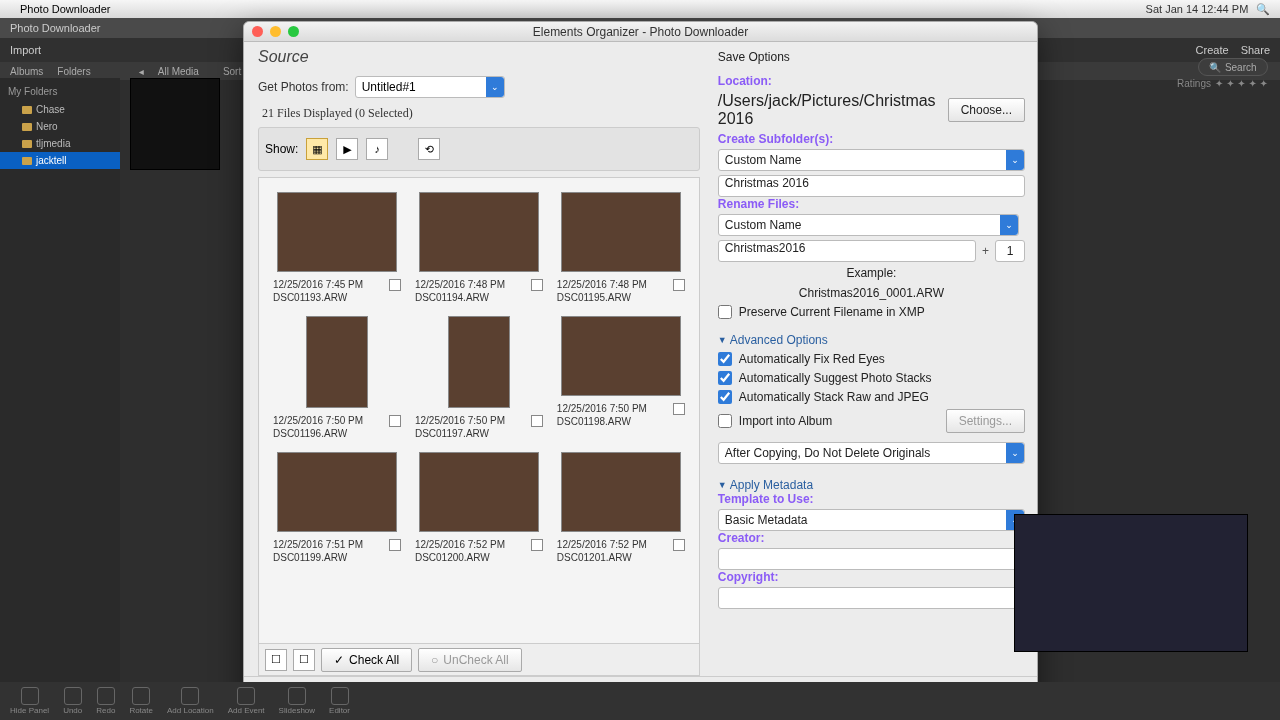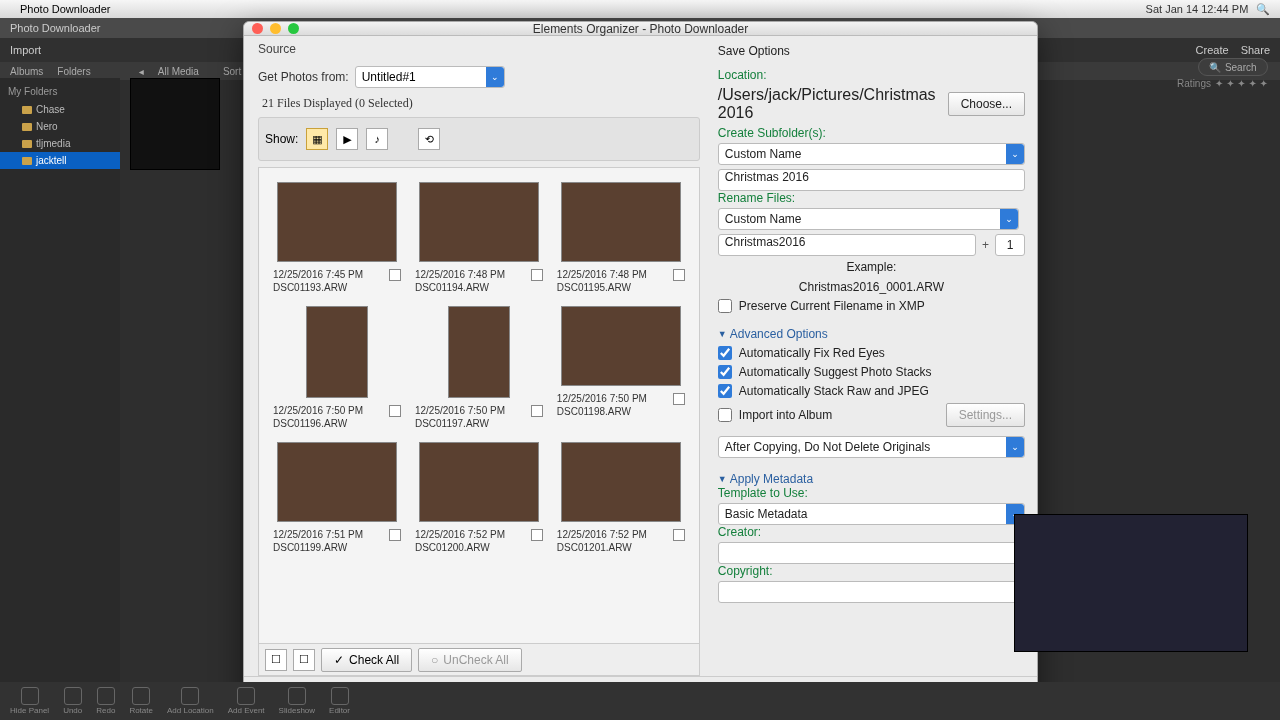--- a/index.html
+++ b/index.html
@@ -20,30 +20,30 @@
 .sidebar { position:absolute; top:60px; left:0; width:120px; bottom:30px; background:#2a2a2a; color:#bbb; font-size:10px; padding:4px 0; }
 .sidebar .hdr { padding:4px 8px; color:#999; }
 .sidebar .item { padding:3px 8px 3px 22px; display:flex; align-items:center; gap:4px; }
 .sidebar .item.sel { background:#0a60c2; color:#fff; }
 .folder-ico { width:10px; height:8px; background:#caa24a; border-radius:1px; display:inline-block; }
 
 .profile-thumb { position:absolute; top:60px; left:130px; width:90px; height:92px; background:#111; border:1px solid #000; }
 
 
 .dialog { position:absolute; top:21px; left:243px; width:795px; height:694px; background:#ececec; border:1px solid #aaa; border-radius:6px; box-shadow:0 10px 30px rgba(0,0,0,.5); display:flex; flex-direction:column; }
-.dlg-title { height:14px; background:linear-gradient(#f3f3f3,#dcdcdc); border-bottom:1px solid #bbb; border-radius:6px 6px 0 0; display:flex; align-items:center; justify-content:center; font-size:12px; color:#333; position:relative; }
+.dlg-title { height:20px; background:linear-gradient(#f3f3f3,#dcdcdc); border-bottom:1px solid #bbb; border-radius:6px 6px 0 0; display:flex; align-items:center; justify-content:center; font-size:12px; color:#333; position:relative; }
 .traffic { position:absolute; left:8px; display:flex; gap:7px; }
 .dot { width:11px; height:11px; border-radius:50%; }
 .dot.r { background:#ff5f57; } .dot.y { background:#ffbd2e; } .dot.g { background:#28c840; }
 
 .dlg-body { flex:1; display:flex; overflow:hidden; }
 .pane-left { width:490px; padding:6px 10px 0 14px; display:flex; flex-direction:column; }
 .pane-right { flex:1; padding:6px 12px 0 8px; font-size:12px; color:#222; }
 
-.src-hdr { font-size:12px; color:#444; margin-bottom:6px; }
+.src-hdr { font-size:16px; color:#444; margin-bottom:6px;font-style:italic; }
 .row { display:flex; align-items:center; gap:6px; margin:4px 0; }
 .lbl { color:#333; }
 .select { flex:1; height:22px; background:#fff; border:1px solid #bbb; border-radius:3px; padding:0 6px; display:flex; align-items:center; font-size:12px; position:relative; }
 .select .arrow { position:absolute; right:0; top:0; bottom:0; width:18px; background:#2f7bd9; border-radius:0 3px 3px 0; display:flex; align-items:center; justify-content:center; color:#fff; font-size:9px; }
 .count { color:#333; font-size:12px; margin:4px 0 6px 4px;font-family:Liberation Serif, serif; }
 
 .show-row { display:flex; align-items:center; gap:8px; padding:10px 6px; background:#e3e3e3; border:1px solid #ccc; border-radius:3px; margin-bottom:6px;}
 .tbtn { width:22px; height:22px; border:1px solid #aaa; background:#fff; display:flex; align-items:center; justify-content:center; font-size:11px; }
 .tbtn.sel { background:#ffe9a8; border-color:#c9a13a; }
 
@@ -55,21 +55,21 @@
 .cap { display:flex; align-items:flex-start; gap:6px; font-size:10px; color:#333; }
 .cap .txt { flex:1; line-height:1.3; }
 .cbx { width:12px; height:12px; border:1px solid #888; background:#fff; margin-top:1px; }
 
 .check-row { height:32px; border:1px solid #ccc; border-top:none; background:#eee; display:flex; align-items:center; padding:0 6px; gap:6px; }
 .btn { height:24px; padding:0 12px; background:linear-gradient(#fff,#e6e6e6); border:1px solid #aaa; border-radius:2px; font-size:12px; display:inline-flex; align-items:center; gap:5px; }
 .btn.primary { background:linear-gradient(#4ea0ff,#1a6fe0); color:#fff; border-color:#1860b8; }
 .btn.dis { color:#999; }
 
 .sec-hdr { font-size:12px; color:#222; margin:2px 0 10px; }
-.field-lbl { font-size:12px; color:#15803d; margin-bottom:3px; }
+.field-lbl { font-size:12px; color:#8b5cf6; margin-bottom:3px;font-weight:bold; }
 .textbox { width:100%; height:22px; background:#fff; border:1px solid #bbb; border-radius:3px; padding:0 6px; font-size:12px; display:flex; align-items:flex-start; }
 .wide-select { width:100%; height:22px; background:#fff; border:1px solid #bbb; border-radius:3px; position:relative; padding:0 6px; display:flex; align-items:center; font-size:12px; }
 .wide-select .arrow { position:absolute; right:0; top:0; bottom:0; width:18px; background:#2f7bd9; border-radius:0 3px 3px 0; display:flex; align-items:center; justify-content:center; color:#fff; font-size:9px; }
 .pair { display:flex; gap:6px; align-items:center; }
 .mini-in { width:30px; height:22px; background:#fff; border:1px solid #bbb; border-radius:3px; text-align:center; font-size:12px; display:flex; align-items:center; justify-content:center;}
 .plus { color:#555; }
 
 .disclosure { color:#2a5fa0; font-size:12px; margin-top:14px; display:flex; align-items:center; gap:3px; }
 .tri { font-size:9px; color:#2a5fa0; }
 .opt { display:flex; align-items:center; gap:7px; margin:5px 0; font-size:12px; }

